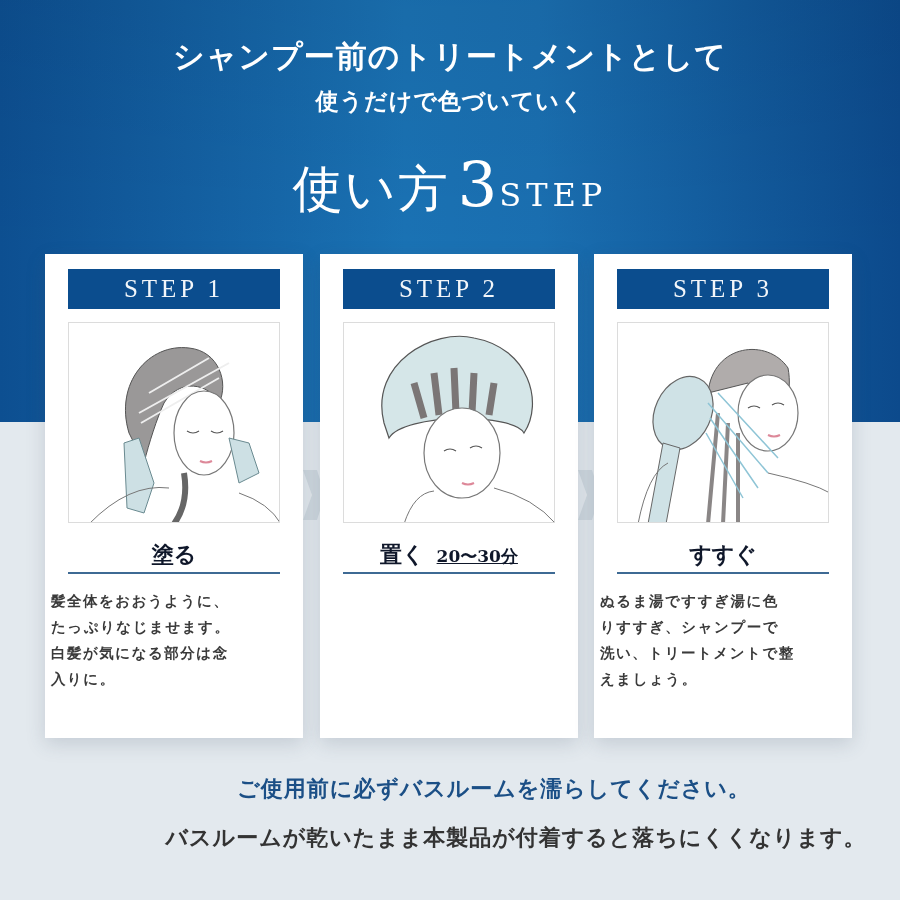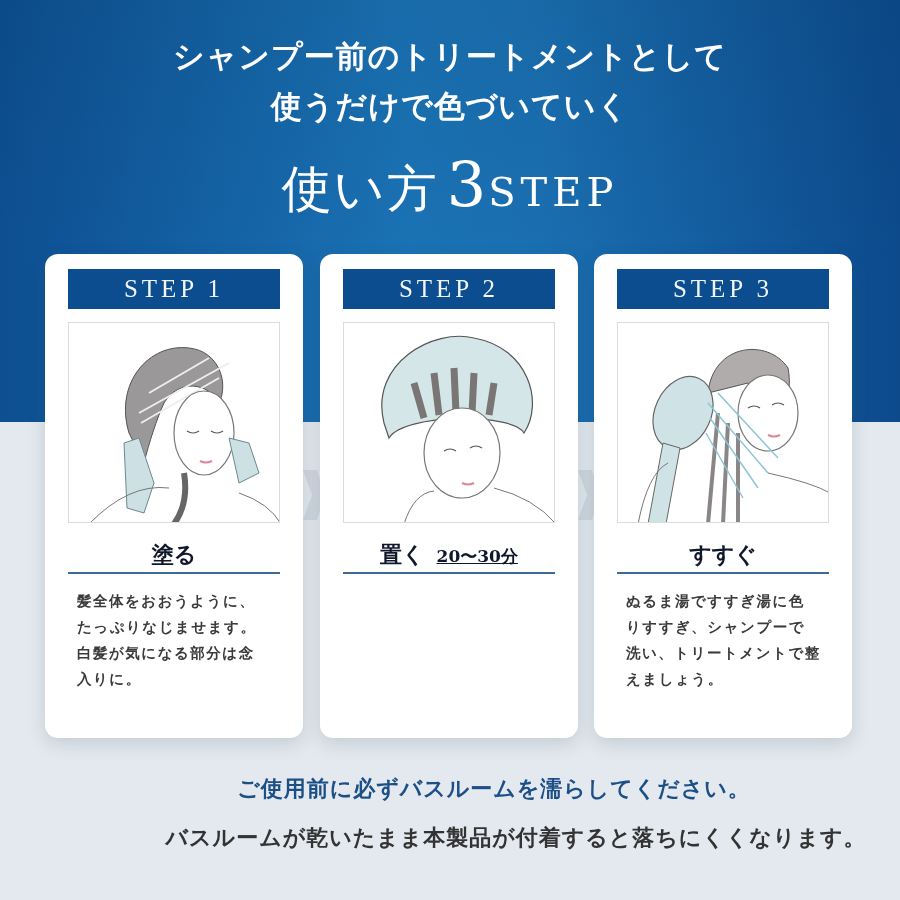--- a/index.html
+++ b/index.html
@@ -15,53 +15,52 @@
   }
   .hero::after {
     content: ""; position: absolute; inset: 0;
     background: linear-gradient(180deg, rgba(0,0,0,0.06) 0%, rgba(0,0,0,0) 60%);
   }
   .hero-line {
     position: absolute; left: 0; width: 900px; text-align: center;
     color: #fff; z-index: 2;
   }
   .hero-line1 { top: 36px; font-size: 31px; font-weight: bold; letter-spacing: 1px; }
-  .hero-line2 { top: 86px; font-size: 31px; font-weight: bold; letter-spacing: 1px; }
+  .hero-line2 { top: 86px; font-size: 23px; font-weight: bold; letter-spacing: 1px; }
   .hero-title {
     top: 148px; font-family: "DejaVu Serif", "Liberation Serif", serif;
     font-size: 50px; letter-spacing: 2px;
   }
-  .hero-title .step-word { font-size: 40px; letter-spacing: 5px; }
+  .hero-title .step-word { font-size: 32px; letter-spacing: 5px; }
   .hero-title .num { font-size: 62px; margin-left: 8px; }
 
   .card {
     position: absolute; top: 254px; width: 258px; height: 484px;
     background: #fff; z-index: 3;
     box-shadow: 0 6px 18px rgba(60,80,100,0.18);
-    border-radius: 13px;
   }
   .card .step-band {
     position: absolute; left: 23px; top: 15px; width: 212px; height: 40px;
     background: #0b4d8e; color: #f2f6fa;
     font-family: "Liberation Serif", "DejaVu Serif", serif;
     font-size: 25px; letter-spacing: 4px; text-align: center; line-height: 40px;
   }
   .card .illus {
     position: absolute; left: 23px; top: 68px; width: 212px; height: 201px;
     border: 1px solid #dcdcdc; background: #fff; overflow: hidden;
   }
   .card .action {
     position: absolute; left: 23px; top: 280px; width: 212px; height: 40px;
     text-align: center; color: #0f172a; font-weight: bold;
     font-family: "DejaVu Serif", "Liberation Serif", serif; font-size: 22px;
     line-height: 40px; border-bottom: 2px solid #3e6a94;
   }
   .card .action .dur { font-size: 17px; margin-left: 12px; text-decoration: underline; }
   .card .desc {
-    position: absolute; left: 32px; top: 334px; width: 214px;
+    position: absolute; left: 6px; top: 334px; width: 214px;
     color: #3a3a3a; font-size: 14.5px; line-height: 26px; letter-spacing: 1.5px;
     font-weight: bold;
   }
   .chevron {
     position: absolute; top: 470px; width: 22px; height: 50px; z-index: 2;
   }
   .note {
     position: absolute; left: 0; width: 900px; text-align: center; margin-left: 44px;
   }
   .note1 { top: 774px; color: #1b4f86; font-size: 22px; font-weight: bold; letter-spacing: 1px; }

